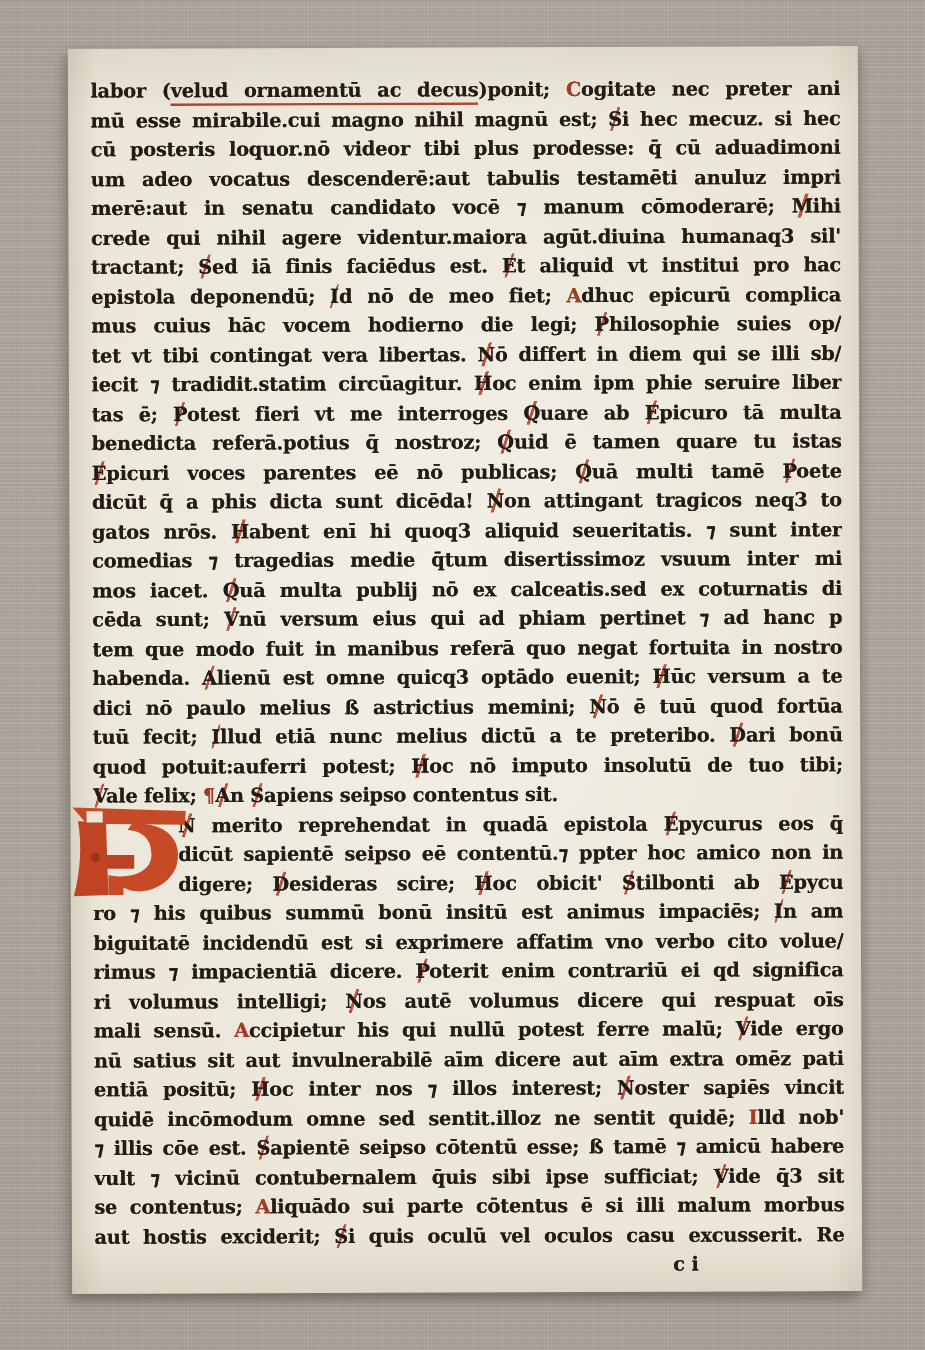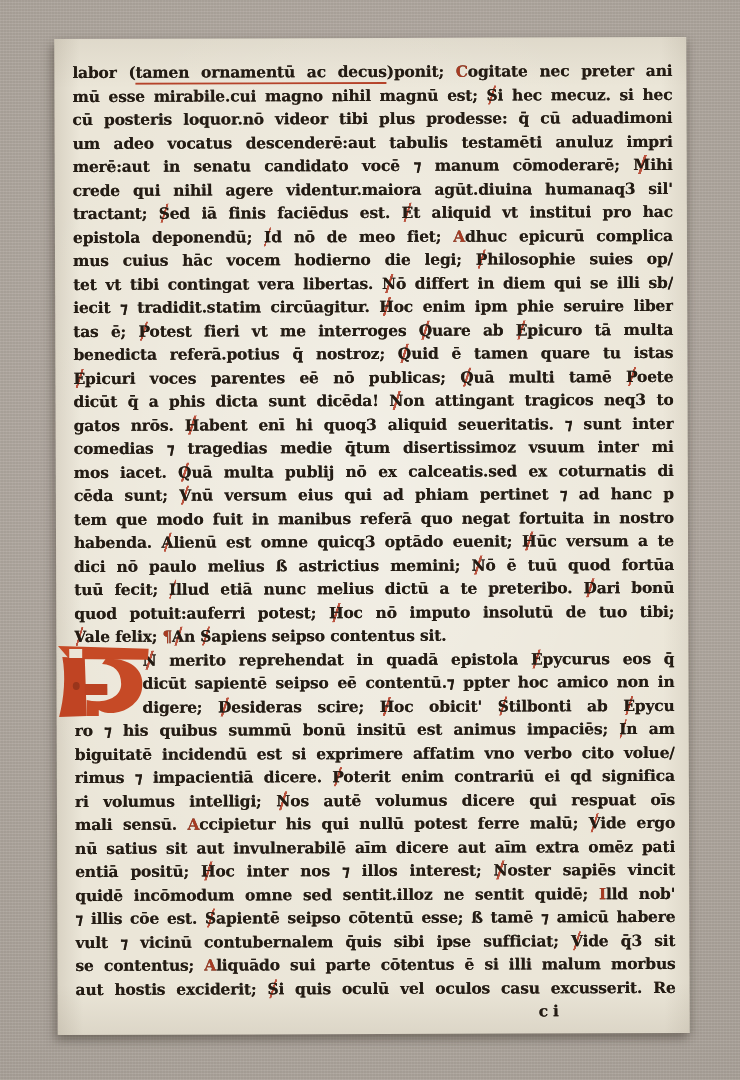--- a/index.html
+++ b/index.html
@@ -57,21 +57,21 @@
 
         <path d="M3 6 L108 9 L107 20 L16 19 Z" fill="#c64a26"></path>
         <path d="M8 17 L34 18 L36 76 L4 77 C10 58 12 36 8 17 Z" fill="#c04423"></path>
         <path d="M58 19 C90 18 104 32 100 50 C96 68 68 79 50 70 L50 76 L36 76 L36 60
                  C56 64 76 58 76 44 C76 31 68 25 54 24 Z" fill="#c64a26"></path>
         <rect x="34" y="44" width="26" height="11" fill="#bb4222"></rect>
         <rect x="16" y="9" width="15" height="9" fill="#ebe6d8"></rect>
         <circle cx="24" cy="46" r="4" fill="#7e2c16" opacity="0.6"></circle>
       </svg>
 
-    <div class="line">labor (<span class="ru">tamen ornamentū ac decus</span>)ponit; <span class="rr">C</span>ogitate nec preter ani</div>
+    <div class="line">labor (<span class="ru">velud ornamentū ac decus</span>)ponit; <span class="rr">C</span>ogitate nec preter ani</div>
         <div class="line">mū esse mirabile.cui magno nihil magnū est; <span class="rt">S</span>i hec mecuz. si hec</div>
         <div class="line">cū posteris loquor.nō videor tibi plus prodesse: q̄ cū aduadimoni</div>
         <div class="line">um adeo vocatus descenderē:aut tabulis testamēti anuluz impri</div>
         <div class="line">merē:aut in senatu candidato vocē ⁊ manum cōmoderarē; <span class="rt">M</span>ihi</div>
         <div class="line">crede qui nihil agere videntur.maiora agūt.diuina humanaq3 sil'</div>
         <div class="line">tractant; <span class="rt">S</span>ed iā finis faciēdus est. <span class="rt">E</span>t aliquid vt institui pro hac</div>
         <div class="line">epistola deponendū; <span class="rt">I</span>d nō de meo fiet; <span class="rr">A</span>dhuc epicurū complica</div>
         <div class="line">mus cuius hāc vocem hodierno die legi; <span class="rt">P</span>hilosophie suies op/</div>
         <div class="line">tet vt tibi contingat vera libertas. <span class="rt">N</span>ō differt in diem qui se illi sb/</div>
         <div class="line">iecit ⁊ tradidit.statim circūagitur. <span class="rt">H</span>oc enim ipm phie seruire liber</div>

